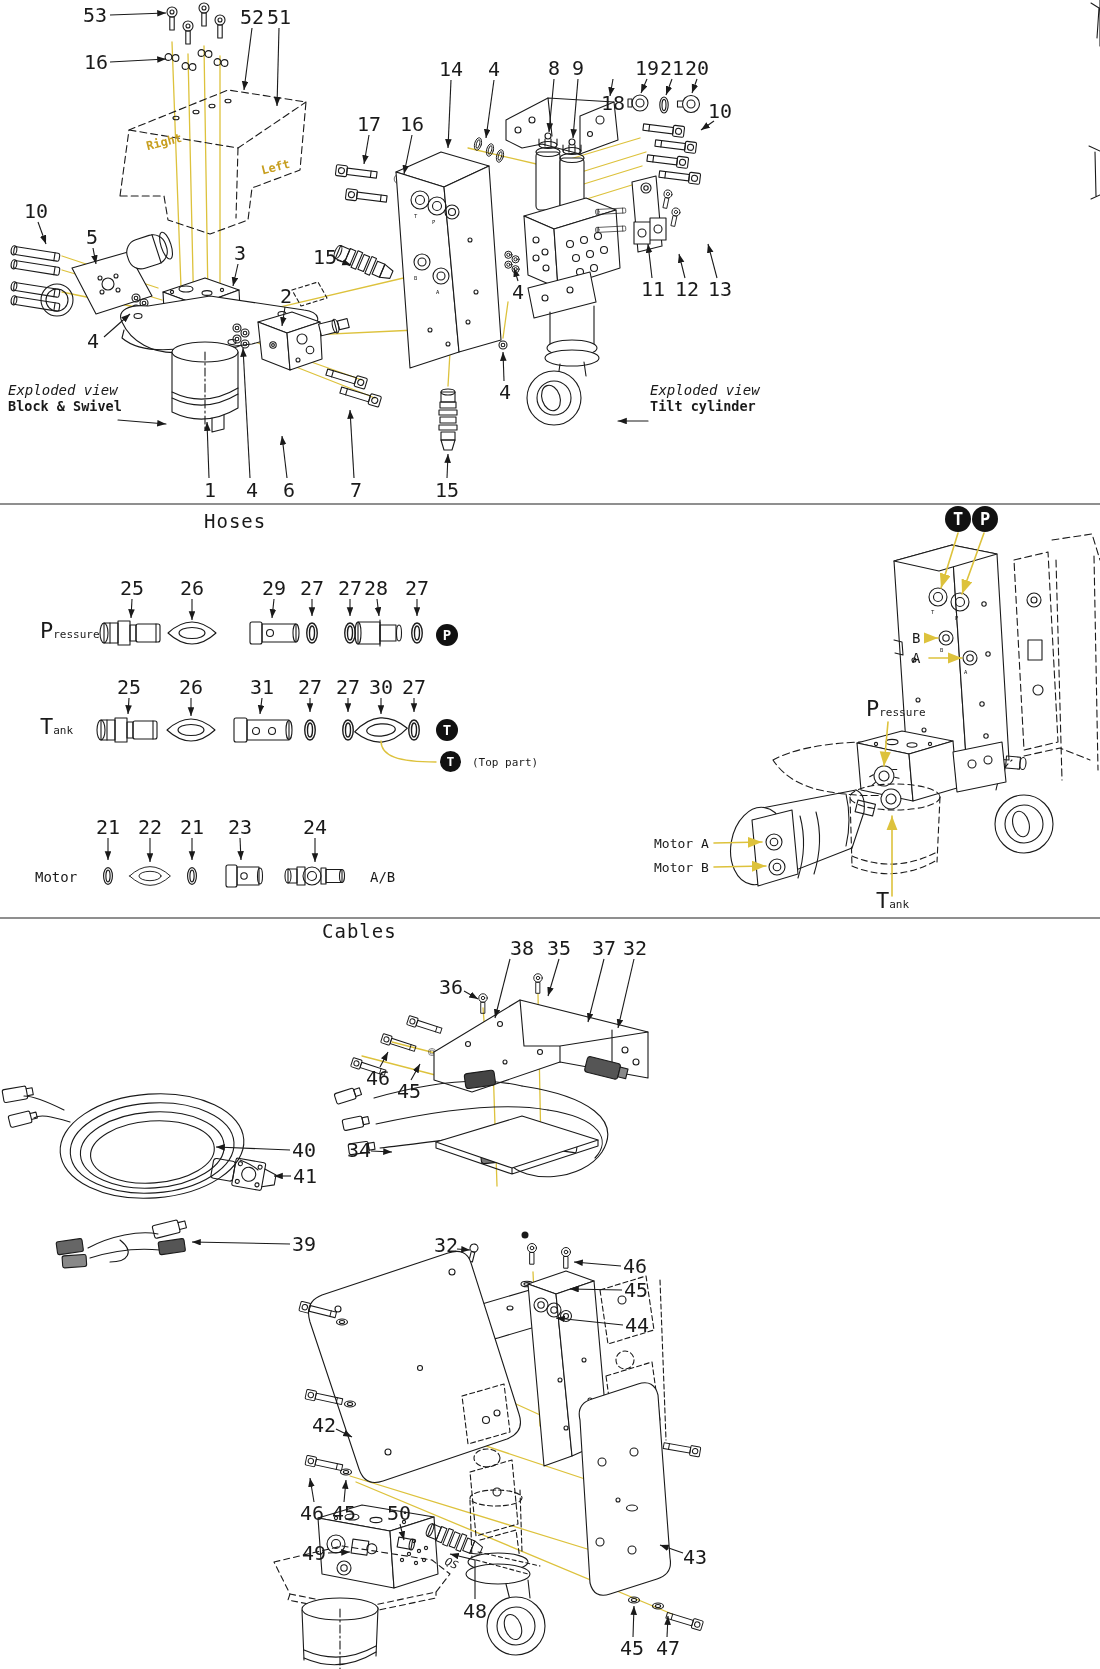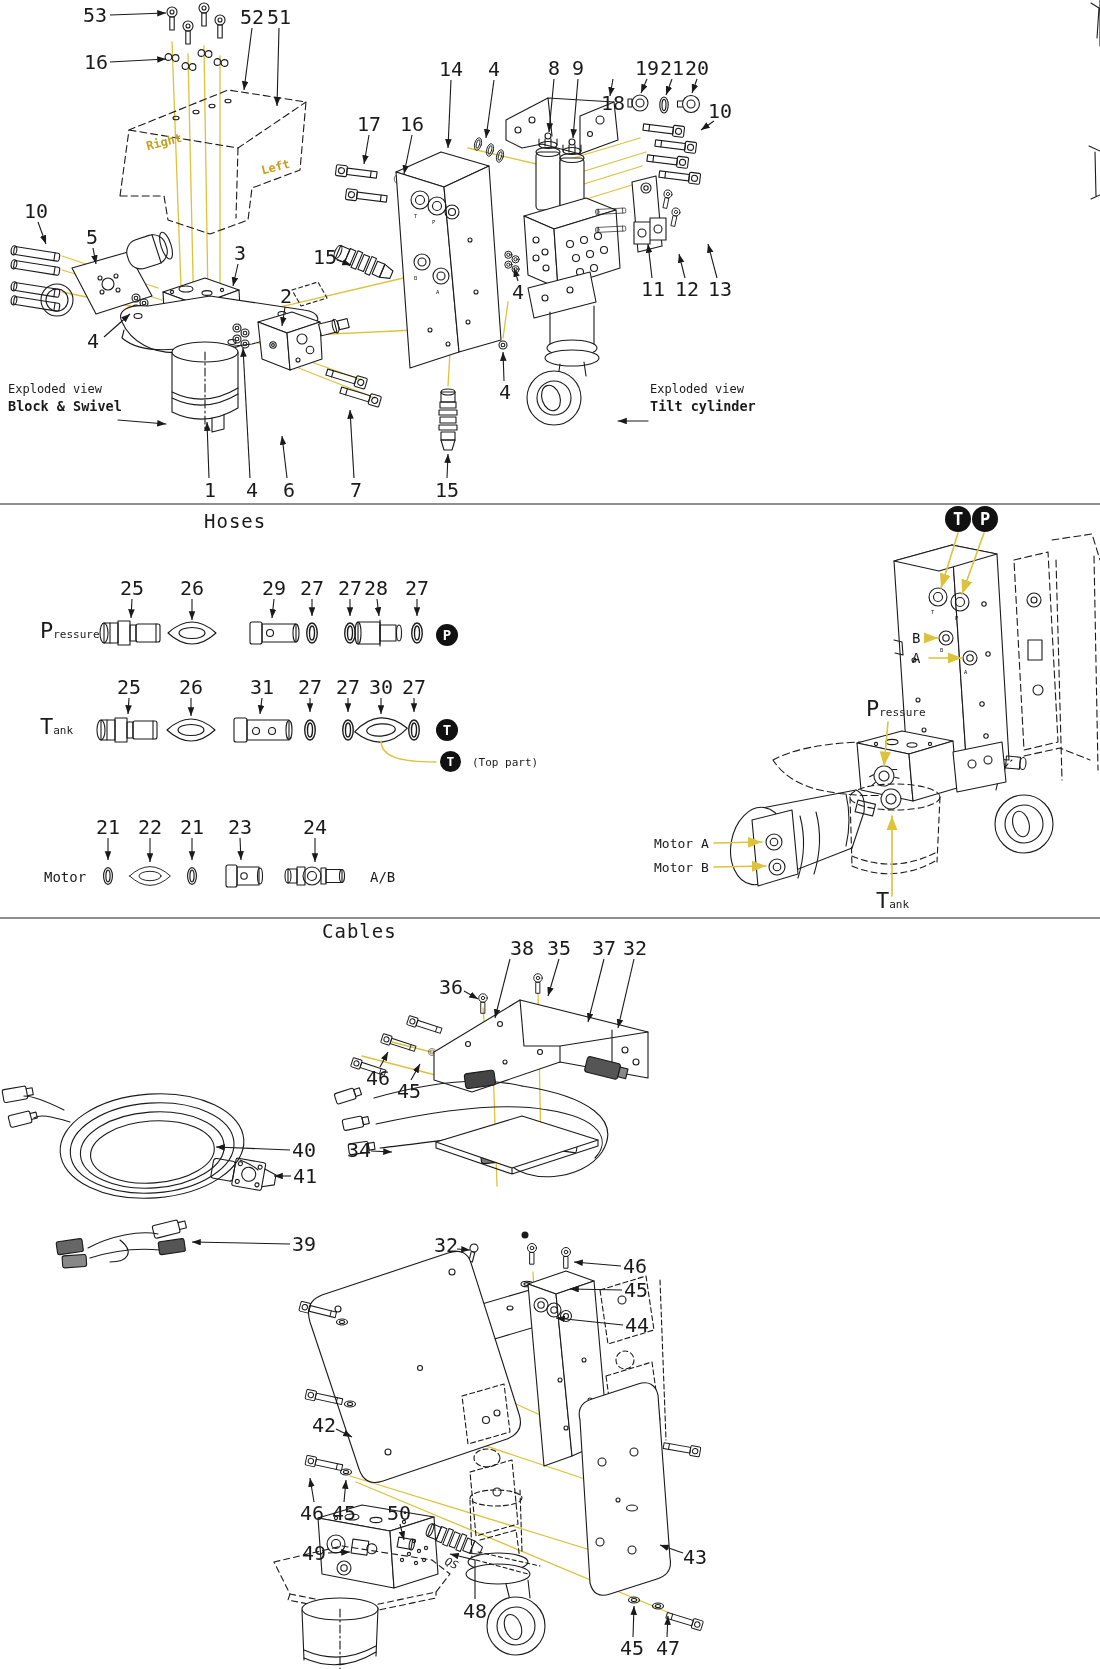--- a/index.html
+++ b/index.html
@@ -4,21 +4,21 @@
 <style>
   body{margin:0;background:#ddd}
   #canvas{position:relative;width:1100px;height:1669px;background:#fff;overflow:hidden;
           font-family:"DejaVu Sans Mono",monospace;color:#1a1a1a}
   #art,#leads{position:absolute;left:0;top:0}
   #label-layer{position:absolute;left:0;top:0;width:100%;height:100%;pointer-events:none}
   .divider{position:absolute;left:0;width:100%;height:2px;background:#8f8f8f}
   .lbl{position:absolute;white-space:nowrap;line-height:1}
   .callout{position:absolute;transform:translate(-50%,-50%);font-size:20px;line-height:1}
   .title{font-size:19px;letter-spacing:1px}
-  .cap-i{font-size:12px}
+  .cap-i{font-style:italic;font-size:14px}
   .cap-b{font-weight:bold;font-size:13.5px}
   .t15{font-size:14px}
   .t13{font-size:13px}
   .note{font-size:11px}
   .bigP{font-size:22px}
   .subP{font-size:11px}
   .ylw{color:#c79e1e;font-size:12px;transform:rotate(-14deg);font-weight:bold}
   .badge{position:absolute;width:22px;height:22px;border-radius:50%;background:#111;color:#fff;
          display:flex;align-items:center;justify-content:center;font-weight:bold;font-size:14px}
   .badge.lg{width:26px;height:26px;font-size:17px}
@@ -897,21 +897,21 @@
   <div class="lbl ylw" style="left:261px;top:161px">Left</div>
 
   <div class="lbl title" style="left:204px;top:512px">Hoses</div>
 
   <div class="lbl" style="left:40px;top:620px">
     <span class="bigP">P</span><span class="subP">ressure</span>
   </div>
   <div class="lbl" style="left:40px;top:716px">
     <span class="bigP">T</span><span class="subP">ank</span>
   </div>
-  <div class="lbl t15" style="left:44px;top:870px">Motor</div>
+  <div class="lbl t15" style="left:35px;top:870px">Motor</div>
   <div class="lbl t15" style="left:370px;top:870px">A/B</div>
 
   <div class="badge" style="left:436px;top:624px">P</div>
   <div class="badge" style="left:436px;top:719px">T</div>
   <div class="badge sm" style="left:440px;top:751px">T</div>
   <div class="lbl note" style="left:472px;top:757px">(Top part)</div>
 
   <div class="badge lg" style="left:945px;top:506px">T</div>
   <div class="badge lg" style="left:972px;top:506px">P</div>
   <div class="lbl t15" style="left:912px;top:631px">B</div>

